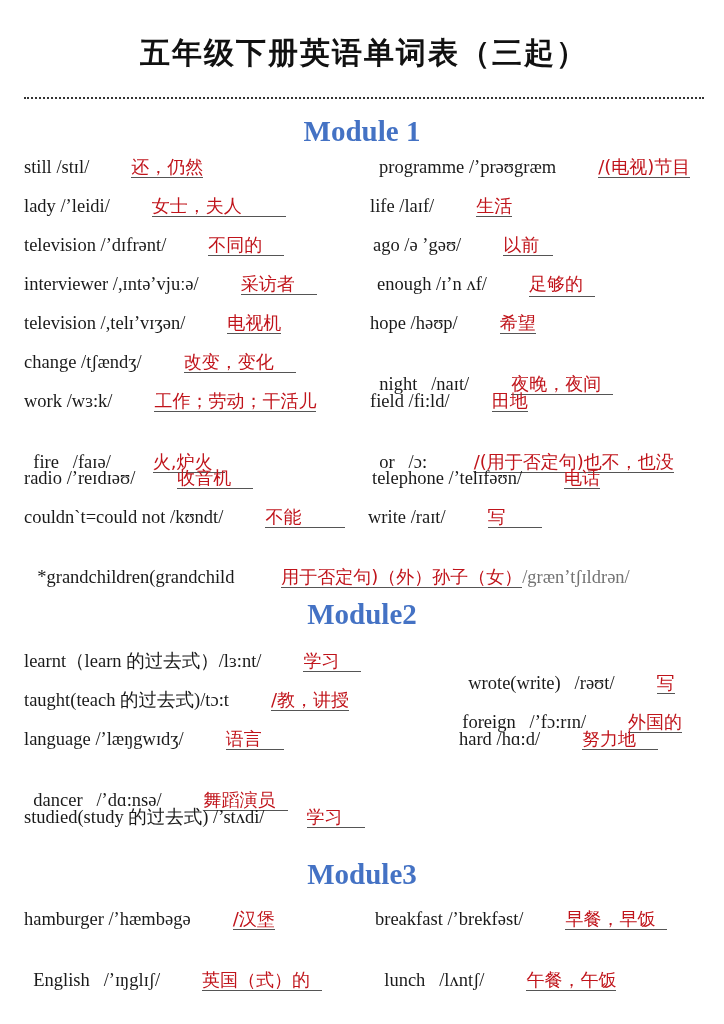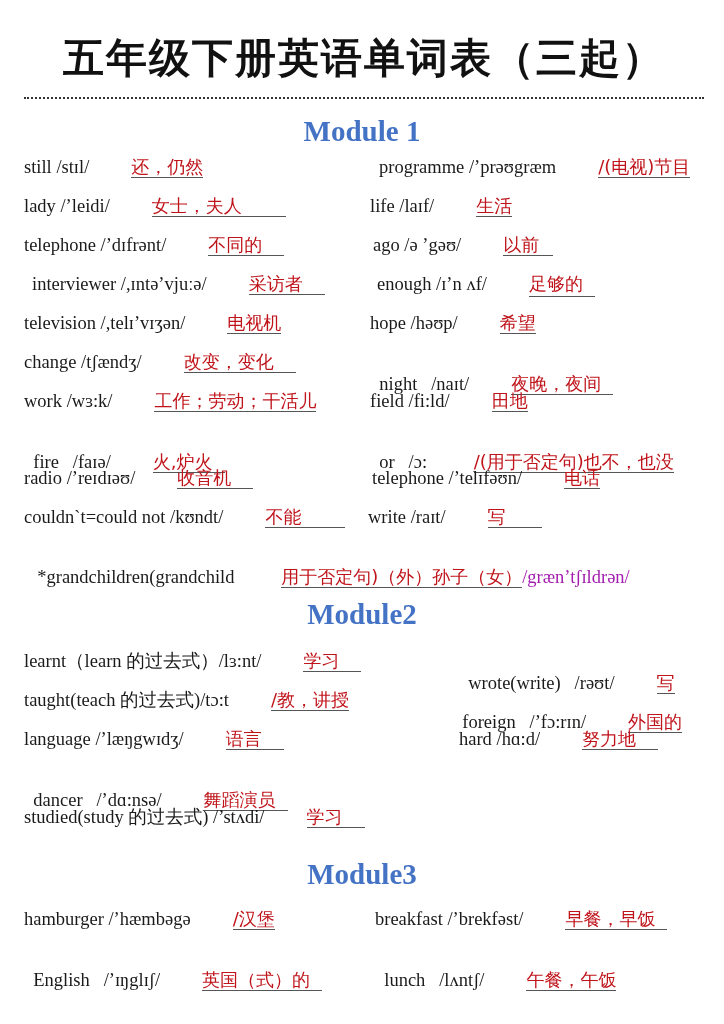--- a/index.html
+++ b/index.html
@@ -1,30 +1,30 @@
 <!DOCTYPE html>
 <html><head>
 <meta charset="utf-8">
 <style>
   html, body { margin: 0; padding: 0; background: #ffffff; }
   body { width: 724px; height: 1024px; position: relative; overflow: hidden;
          font-family: "Liberation Serif", "DejaVu Serif", serif; color: #1a1a1a; }
   .title { position: absolute; left: 24px; top: 38px; width: 680px; text-align: center;
-           font-family: "DejaVu Sans", sans-serif; font-weight: bold; font-size: 41px;
+           font-family: "DejaVu Sans", sans-serif; font-weight: bold; font-size: 30px;
            letter-spacing: 2px; color: #111; white-space: nowrap; line-height: 1; }
   .divider { position: absolute; left: 24px; top: 97px; width: 680px; height: 0;
              border-top: 2px dotted #333; }
   .module-heading { position: absolute; left: 0; width: 724px; text-align: center;
                     font-family: "Liberation Serif", serif; font-weight: bold; font-size: 29px;
                     color: #4472c4; line-height: 1; }
   .entry { position: absolute; white-space: nowrap; font-size: 18.5px; line-height: 22px; }
   .word { color: #1a1a1a; }
   .mean { color: #c0141b; font-family: "DejaVu Sans", sans-serif; font-size: 18px;
           border-bottom: 1.5px solid #555; display: inline-block; line-height: 21px; margin-left: 42px; }
-  .tail { color: #a21caf; }
+  .tail { color: #737373; }
 </style>
 </head>
 <body>
 
 <div class="title">五年级下册英语单词表（三起）</div>
 <div class="divider"></div>
 
 <div class="module-heading" style="top:117px;">Module 1</div>
 
 <div class="entry" style="left:24px; top:156px;">
@@ -35,27 +35,27 @@
 </div>
 
 <div class="entry" style="left:24px; top:195px;">
   <span class="word">lady /’leidi/</span><span class="mean" style="padding-right:44px;">女士，夫人</span>
 </div>
 <div class="entry" style="left:370px; top:195px;">
   <span class="word">life /laɪf/</span><span class="mean">生活</span>
 </div>
 
 <div class="entry" style="left:24px; top:234px;">
-  <span class="word">telephone /’dɪfrənt/</span><span class="mean" style="padding-right:22px;">不同的</span>
+  <span class="word">television /’dɪfrənt/</span><span class="mean" style="padding-right:22px;">不同的</span>
 </div>
 <div class="entry" style="left:373px; top:234px;">
   <span class="word">ago /ə ’gəʊ/</span><span class="mean" style="padding-right:14px;">以前</span>
 </div>
 
-<div class="entry" style="left:32px; top:273px;">
+<div class="entry" style="left:24px; top:273px;">
   <span class="word">interviewer /,ɪntə’vjuːə/</span><span class="mean" style="padding-right:22px;">采访者</span>
 </div>
 <div class="entry" style="left:377px; top:273px;">
   <span class="word">enough /ɪ’n ʌf/</span><span class="mean" style="padding-right:12px;font-family:Liberation Mono, monospace;">足够的</span>
 </div>
 
 <div class="entry" style="left:24px; top:312px;">
   <span class="word">television /,telɪ’vɪʒən/</span><span class="mean">电视机</span>
 </div>
 <div class="entry" style="left:370px; top:312px;">

